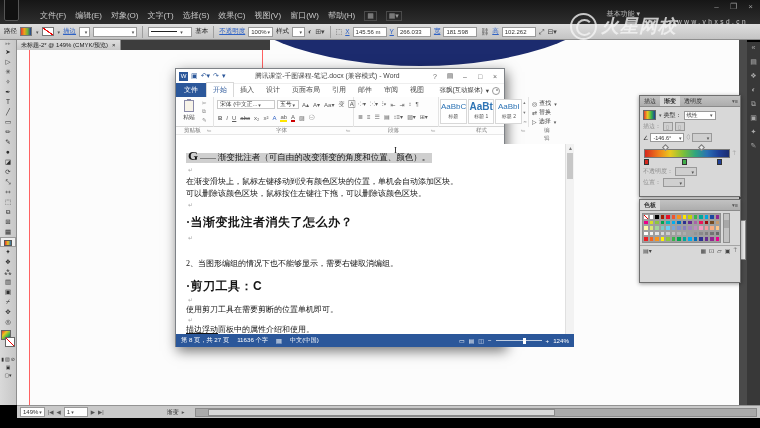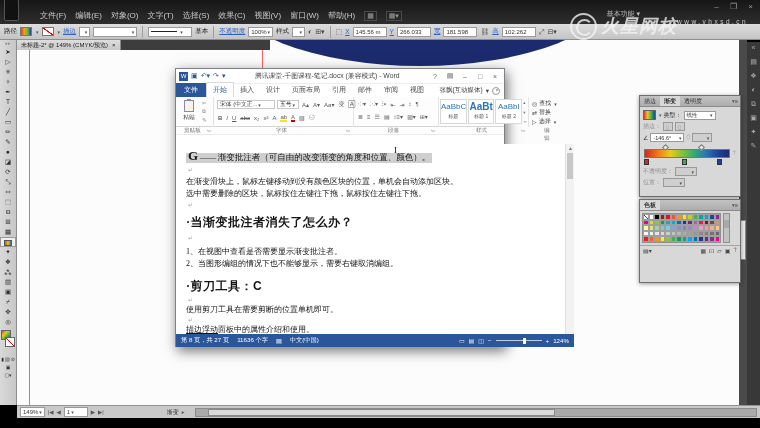--- a/index.html
+++ b/index.html
@@ -623,25 +623,24 @@
     </div>
 
     <div class="docarea">
       <div class="dline" style="top:4px;">
         <span class="hl"><span class="big-g">G</span>
         <span style="font-size:8px;">——</span>
         <span style="font-size:8.5px;">渐变批注者（可自由的改变渐变的角度和位置、颜色）。</span></span>
       </div>
       <span class="pmark" style="top:22px;">↵</span>
       <div class="dline bodyln" style="top:32px;">在渐变滑块上，鼠标左键移动到没有颜色区块的位置，单机会自动添加区块。</div>
-      <div class="dline bodyln" style="top:44px;">选中需要删除的区块，鼠标按住左键往下拖，鼠标按住左键往下拖。</div>
+      <div class="dline bodyln" style="top:44px;">可以删除该颜色区块，鼠标按住左键往下拖，可以删除该颜色区块。</div>
       <span class="pmark" style="top:57px;">↵</span>
       <div class="dline h1" style="top:70px;">·当渐变批注者消失了怎么办？</div>
       <span class="pmark" style="top:90px;">↵</span>
-      <div class="dline bodyln" style="top:102px;">1、在视图中查看是否需要显示渐变批注者。</div>
       <div class="dline bodyln" style="top:114px;">2、当图形编组的情况下也不能够显示，需要右键取消编组。</div>
       <div class="dline h1" style="top:134px;"><span>·剪刀工具：</span><span style="font-family:'Liberation Sans',sans-serif;">C</span></div>
       <span class="pmark" style="top:152px;">↵</span>
       <div class="dline bodyln" style="top:160px;">使用剪刀工具在需要剪断的位置单机即可。</div>
       <span class="pmark" style="top:172px;">↵</span>
       <div class="dline bodyln" style="top:180px;"><span class="ulink">描边浮动</span><span>面板中的属性介绍和使用。</span></div>
       <span class="pmark" style="top:192px;">↵</span>
       <span class="ibeam" style="left:218px;top:1px;">I</span>
       <div class="w-scroll">
         <span class="up">▲</span>

